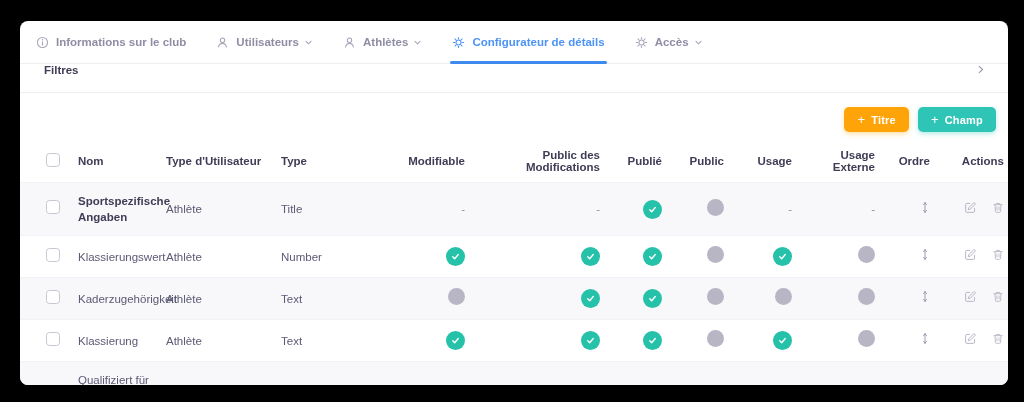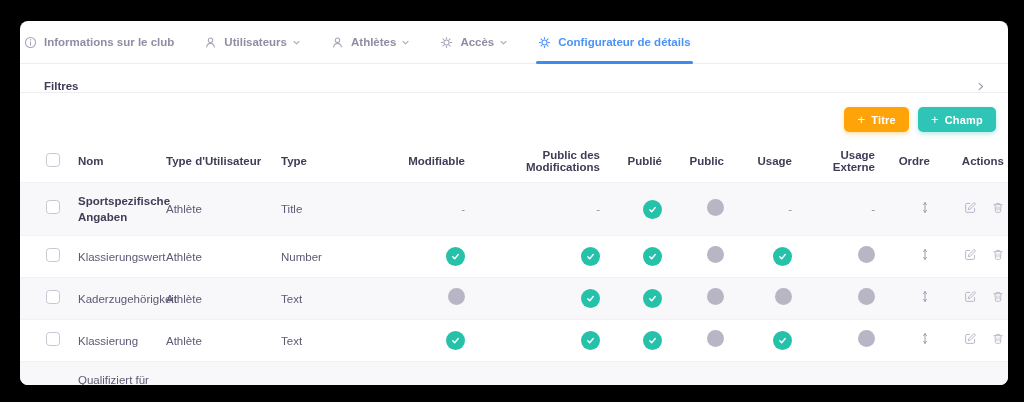--- a/index.html
+++ b/index.html
@@ -3,32 +3,32 @@
 <meta charset="utf-8">
 <style>
   * { margin:0; padding:0; box-sizing:border-box; }
   html,body { width:1024px; height:402px; background:#000; overflow:hidden;
     font-family:"Liberation Sans","DejaVu Sans",sans-serif; }
   .card { position:absolute; left:20px; top:21px; width:988px; height:364px;
     background:#fff; border-radius:8px; overflow:hidden; }
 
   
   .tabbar { display:flex; align-items:center; gap:30px; height:43px;
-    padding:0 4px; border-bottom:1px solid #ededf2; }
+    padding:0 16px; border-bottom:1px solid #ededf2; }
   .tab { position:relative; display:flex; align-items:center; gap:7px; height:100%;
     font-size:11.5px; font-weight:600; color:#8f8da4; cursor:pointer; white-space:nowrap; }
   .tab .ticon { display:flex; color:#a6a4b8; }
   .tab.active { color:#4b93f7; }
   .tab.active .ticon { color:#4b93f7; }
   .tab.active::after { content:""; position:absolute; left:-2px; right:-2px; bottom:-1px;
     height:3px; background:#3e8bf0; border-radius:2px; }
   .caret { color:#a6a4b8; display:flex; margin-left:-2px; }
 
   
-  .filters { display:flex; align-items:flex-end; justify-content:space-between;
+  .filters { display:flex; align-items:flex-start; justify-content:space-between;
     height:29px; padding:0 22px 0 24px; border-bottom:1px solid #ededf2; cursor:pointer; }
   .filters-label { font-size:11.5px; font-weight:700; color:#3f3d56; }
   .filters-chevron { color:#9b99ac; display:flex; }
 
   
   .btnrow { display:flex; justify-content:flex-end; gap:9px; padding:14px 12px 0 0; }
   .btn { display:flex; align-items:center; gap:6px; height:25px; padding:0 13px;
     border:none; border-radius:5px; color:#fff; font-size:11px; font-weight:700;
     font-family:inherit; cursor:pointer; letter-spacing:.2px; }
   .btn .plus { font-size:13px; font-weight:400; line-height:1; }
@@ -95,20 +95,38 @@
             <circle cx="8" cy="5.2" r="2.7" fill="none" stroke="currentColor" stroke-width="1.3"></circle>
             <path d="M3.2 13.4c.7-3 2.6-4.3 4.8-4.3s4.1 1.3 4.8 4.3" fill="none" stroke="currentColor" stroke-width="1.3" stroke-linecap="round"></path>
           </svg>
         </span>
         <span>Athlètes</span>
         <span class="caret">
           <svg width="9" height="9" viewBox="0 0 16 16">
             <path d="M3.5 6l4.5 4.5L12.5 6" fill="none" stroke="currentColor" stroke-width="1.8" stroke-linecap="round" stroke-linejoin="round"></path>
           </svg>
         </span>
+      </div>
+      <div class="tab active">
+        <span class="ticon">
+          <svg width="13" height="13" viewBox="0 0 16 16">
+            <circle cx="8" cy="8" r="3.1" fill="none" stroke="currentColor" stroke-width="1.3"></circle>
+            <g stroke="currentColor" stroke-width="1.3" stroke-linecap="round">
+              <line x1="12.6" y1="8" x2="14.2" y2="8"></line>
+              <line x1="11.25" y1="11.25" x2="12.38" y2="12.38"></line>
+              <line x1="8" y1="12.6" x2="8" y2="14.2"></line>
+              <line x1="4.75" y1="11.25" x2="3.62" y2="12.38"></line>
+              <line x1="3.4" y1="8" x2="1.8" y2="8"></line>
+              <line x1="4.75" y1="4.75" x2="3.62" y2="3.62"></line>
+              <line x1="8" y1="3.4" x2="8" y2="1.8"></line>
+              <line x1="11.25" y1="4.75" x2="12.38" y2="3.62"></line>
+            </g>
+          </svg>
+        </span>
+        <span>Configurateur de détails</span>
       </div>
       <div class="tab">
         <span class="ticon">
           <svg width="13" height="13" viewBox="0 0 16 16">
             <circle cx="8" cy="8" r="3.1" fill="none" stroke="currentColor" stroke-width="1.3"></circle>
             <g stroke="currentColor" stroke-width="1.3" stroke-linecap="round">
               <line x1="12.6" y1="8" x2="14.2" y2="8"></line>
               <line x1="11.25" y1="11.25" x2="12.38" y2="12.38"></line>
               <line x1="8" y1="12.6" x2="8" y2="14.2"></line>
               <line x1="4.75" y1="11.25" x2="3.62" y2="12.38"></line>
@@ -118,38 +136,20 @@
               <line x1="11.25" y1="4.75" x2="12.38" y2="3.62"></line>
             </g>
           </svg>
         </span>
         <span>Accès</span>
         <span class="caret">
           <svg width="9" height="9" viewBox="0 0 16 16">
             <path d="M3.5 6l4.5 4.5L12.5 6" fill="none" stroke="currentColor" stroke-width="1.8" stroke-linecap="round" stroke-linejoin="round"></path>
           </svg>
         </span>
-      </div>
-      <div class="tab active">
-        <span class="ticon">
-          <svg width="13" height="13" viewBox="0 0 16 16">
-            <circle cx="8" cy="8" r="3.1" fill="none" stroke="currentColor" stroke-width="1.3"></circle>
-            <g stroke="currentColor" stroke-width="1.3" stroke-linecap="round">
-              <line x1="12.6" y1="8" x2="14.2" y2="8"></line>
-              <line x1="11.25" y1="11.25" x2="12.38" y2="12.38"></line>
-              <line x1="8" y1="12.6" x2="8" y2="14.2"></line>
-              <line x1="4.75" y1="11.25" x2="3.62" y2="12.38"></line>
-              <line x1="3.4" y1="8" x2="1.8" y2="8"></line>
-              <line x1="4.75" y1="4.75" x2="3.62" y2="3.62"></line>
-              <line x1="8" y1="3.4" x2="8" y2="1.8"></line>
-              <line x1="11.25" y1="4.75" x2="12.38" y2="3.62"></line>
-            </g>
-          </svg>
-        </span>
-        <span>Configurateur de détails</span>
       </div>
     </nav>
 
   <div class="filters">
     <span class="filters-label">Filtres</span>
     <span class="filters-chevron">
       <svg width="11" height="11" viewBox="0 0 16 16">
           <path d="M6 3.5l5 4.5-5 4.5" fill="none" stroke="currentColor" stroke-width="1.6" stroke-linecap="round" stroke-linejoin="round"></path>
         </svg>
     </span>

